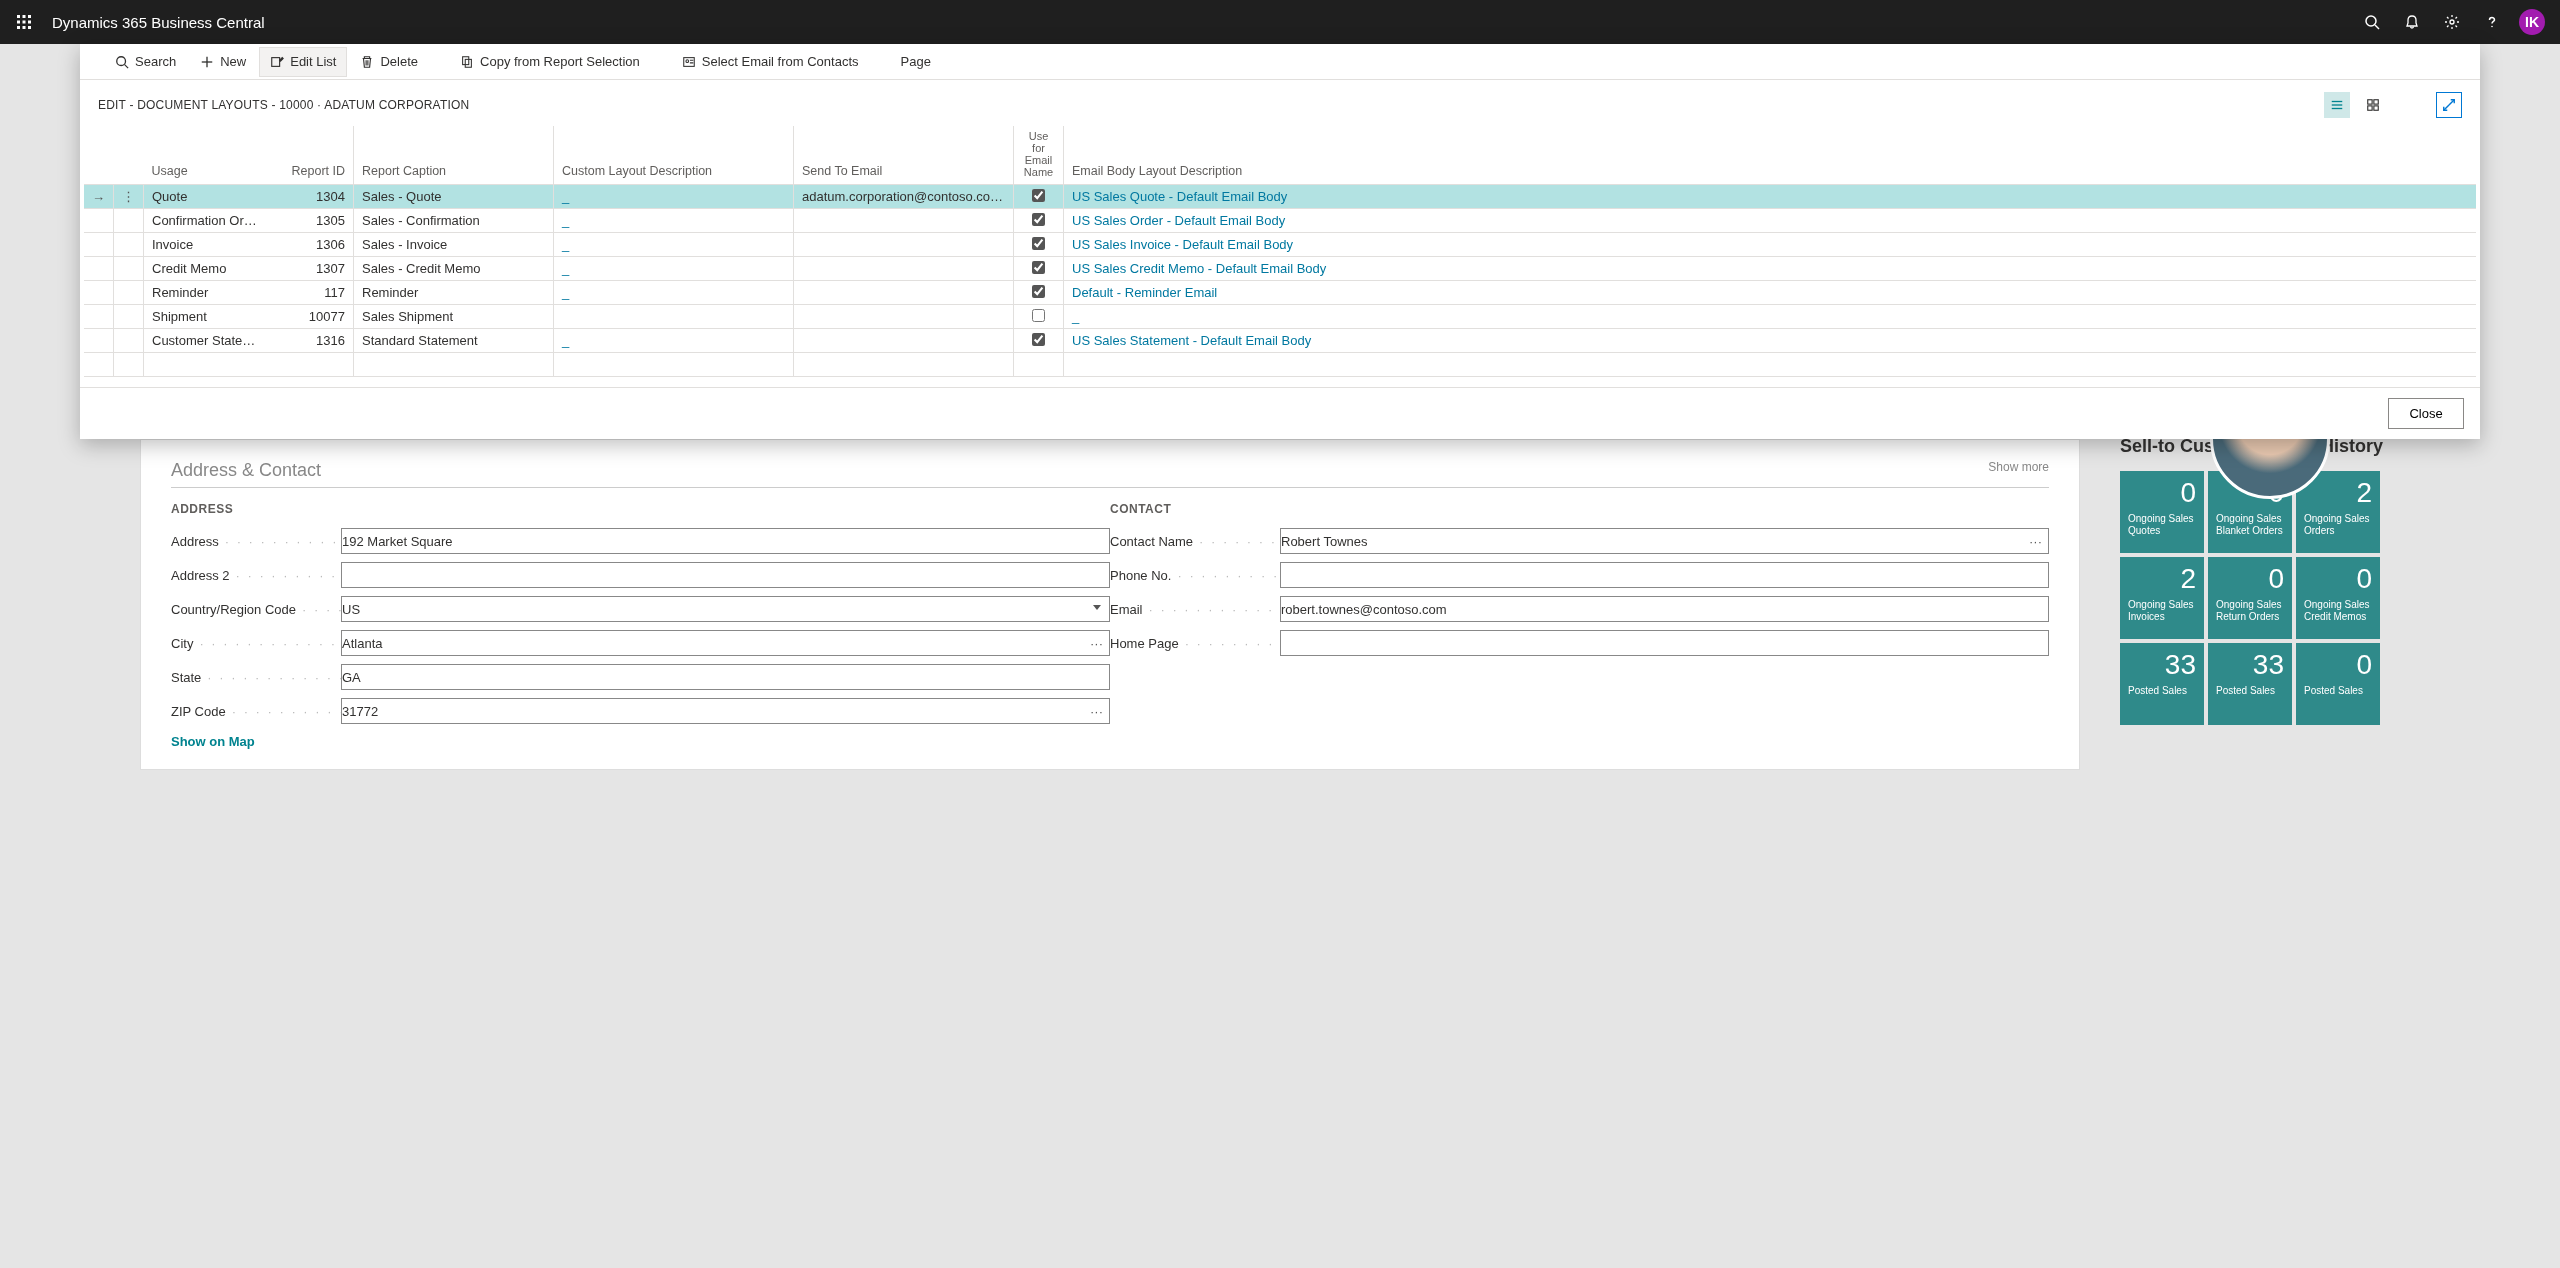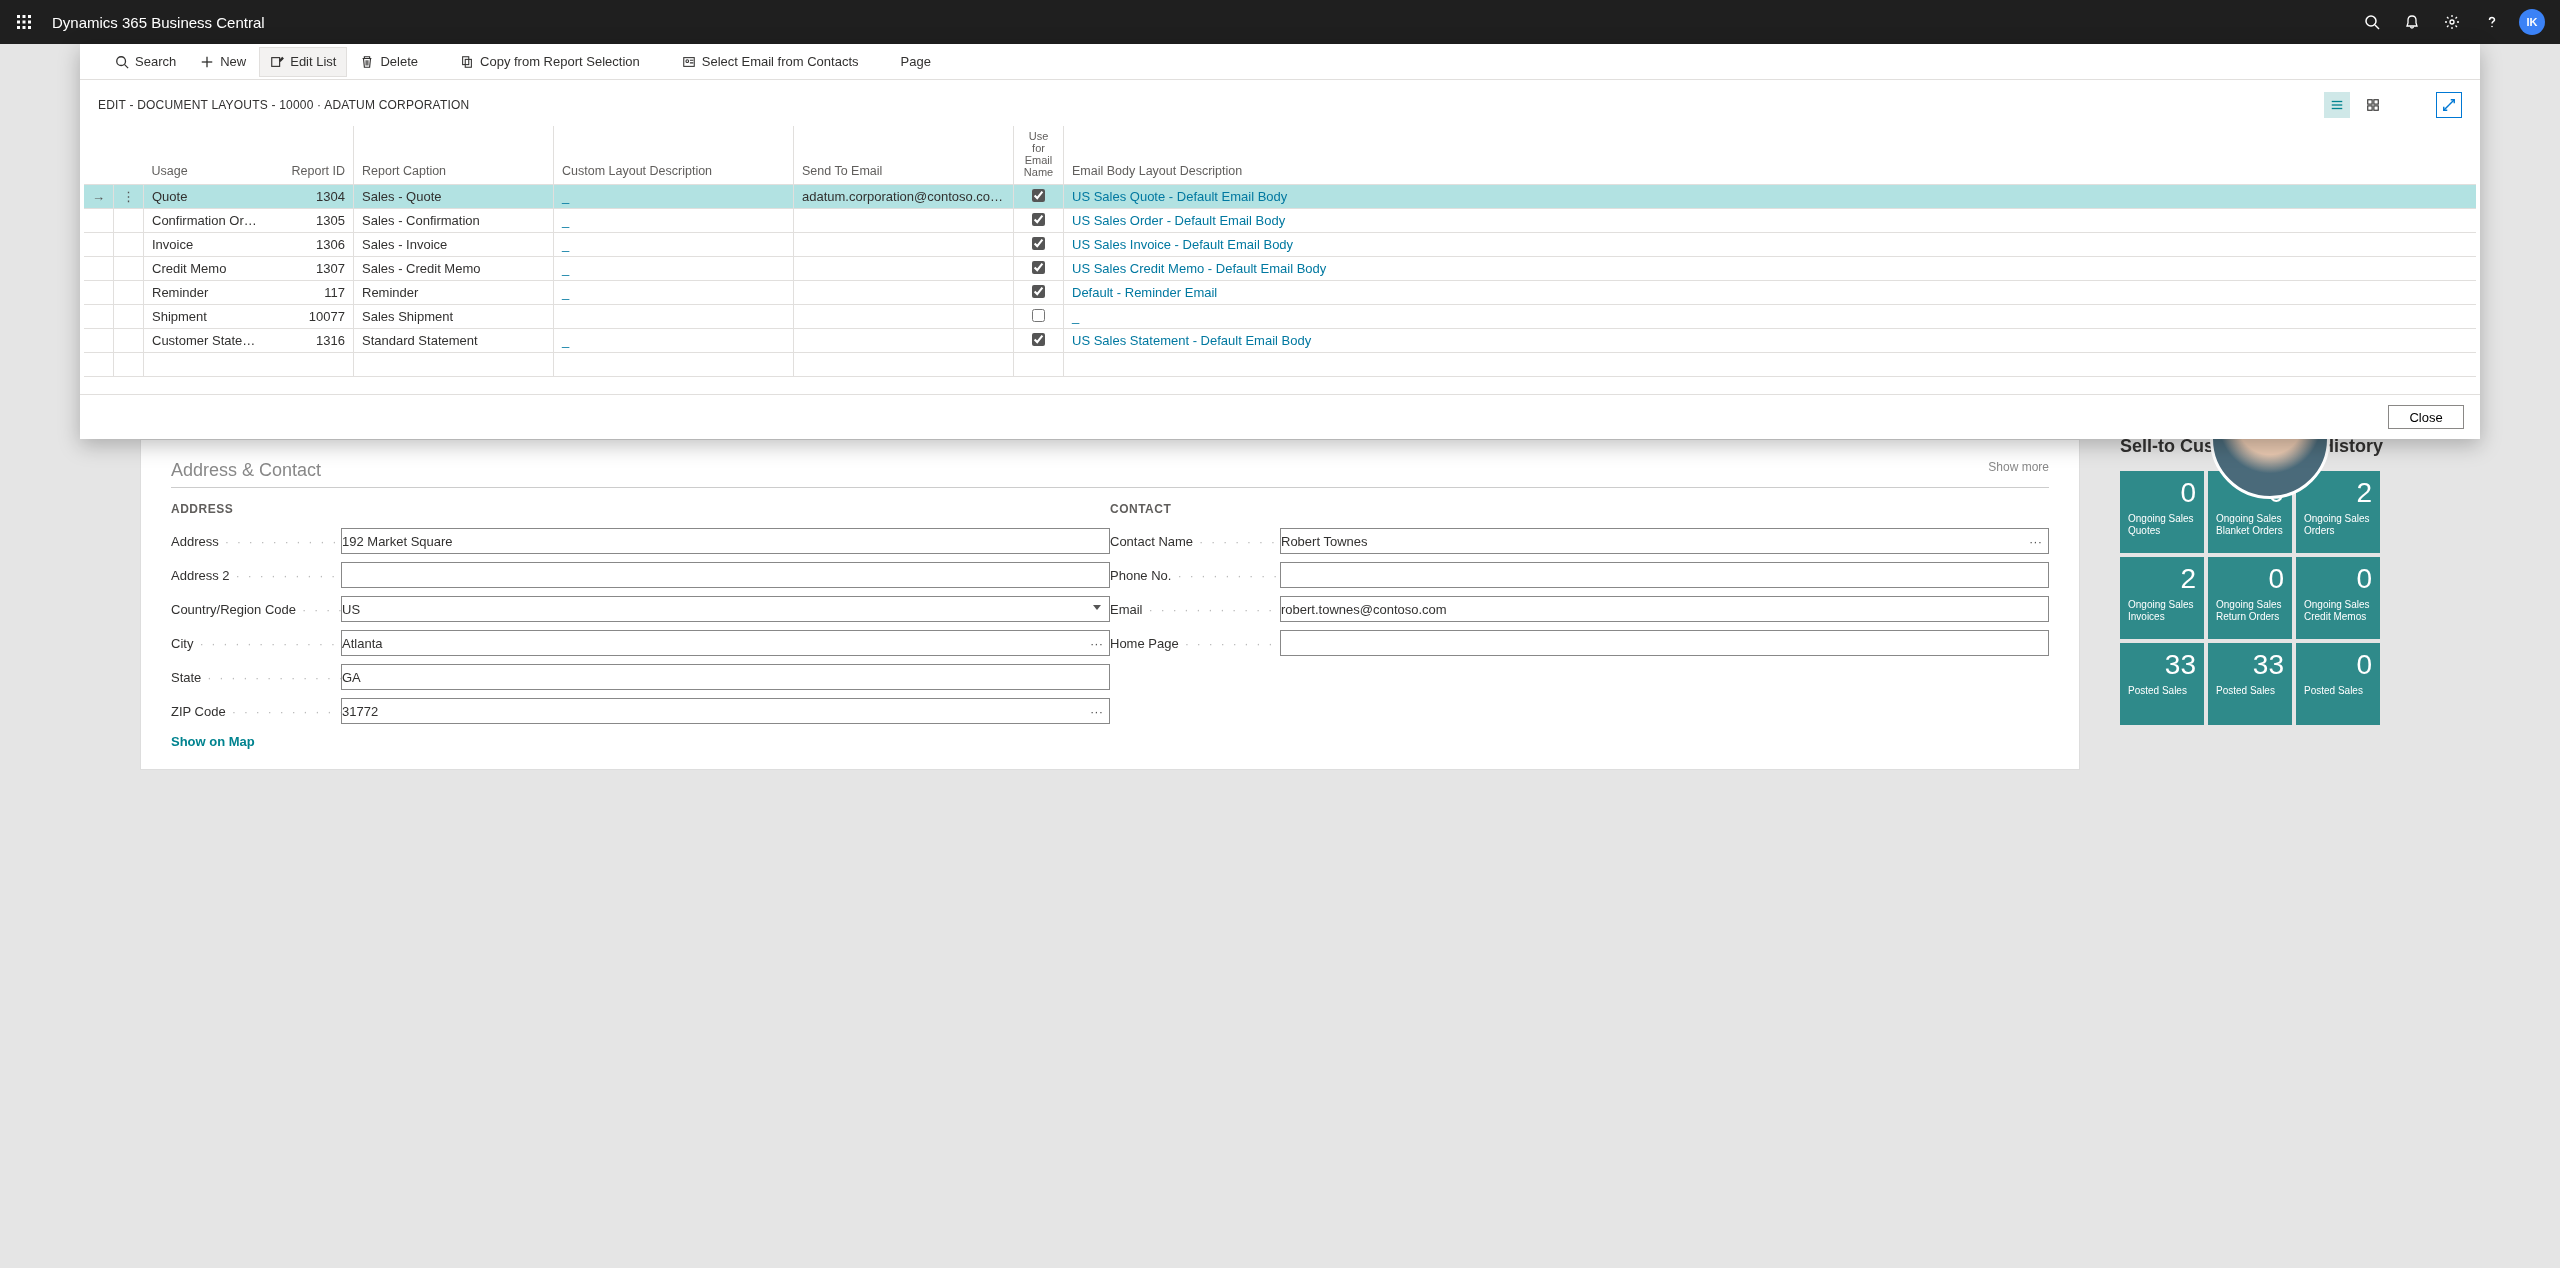--- a/index.html
+++ b/index.html
@@ -4,21 +4,21 @@
 <style>
 * { box-sizing: border-box; margin: 0; padding: 0; }
 body { font-family: "Segoe UI", Arial, sans-serif; font-size: 13px; background: #e5e5e5; color: #323130; overflow: hidden; }
 
 
 .top-bar { height: 44px; background: #1f1f1f; color: #fff; display: flex; align-items: center; padding: 0 8px; }
 .top-bar .waffle { width: 32px; height: 32px; display:flex; align-items:center; justify-content:center; cursor:pointer;}
 .top-bar .app-title { margin-left: 12px; font-size: 15px; font-weight: 400; }
 .top-bar .spacer { flex: 1; }
 .top-bar .icon-btn { width: 40px; height: 44px; display:flex; align-items:center; justify-content:center; cursor:pointer; }
-.top-bar .avatar { width: 26px; height: 26px; border-radius: 50%; background: #3b82f6; color:#fff; display:flex; align-items:center; justify-content:center; font-size:11px; font-weight:600;}
+.top-bar .avatar { width: 26px; height: 26px; border-radius: 50%; background: #a21caf; color:#fff; display:flex; align-items:center; justify-content:center; font-size:14px; font-weight:600;}
 
 
 .backdrop { position: absolute; top: 44px; left:0; right:0; bottom:0; padding: 395px 140px 0 140px; filter: none; }
 .card-bg { background: #ffffff; border: 1px solid #ddd; padding: 20px 30px; }
 .section-title { font-size: 18px; color:#605e5c; margin-bottom: 14px; border-bottom: 1px solid #ccc; padding-bottom: 6px; display:flex; justify-content:space-between;}
 .addr-contact { display:flex; }
 .addr-col { flex:1; }
 .col-head { font-size: 12px; font-weight:700; color:#605e5c; letter-spacing: .5px; margin-bottom: 12px; }
 .field-row { display:flex; align-items:center; margin-bottom: 8px; height: 26px;}
 .field-label { width: 170px; font-size: 13px; color:#323130; position:relative; overflow:hidden; white-space:nowrap;}
@@ -57,21 +57,21 @@
 table.grid td { border-top: 1px solid #e1dfdd; border-bottom: 1px solid #e1dfdd; padding: 3px 8px; height:24px; white-space:nowrap; overflow:hidden; text-overflow:ellipsis;}
 table.grid tr.selected td { background:#b2e2e2;}
 table.grid tr.selected td.rowhead { background:#b2e2e2;}
 td.rowhead { width: 26px; border-right:1px solid #e1dfdd; text-align:center; color:#555; background:#fff;}
 td.menuhead { width: 18px; border-right:1px solid #e1dfdd; text-align:center; color:#555; background:#fff;}
 td.link a { color:#0078a0; text-decoration:none;}
 td.under { color:#0078a0;}
 input[type=checkbox] { accent-color: #555; }
 
 .modal-footer { padding: 10px 16px; display:flex; justify-content:flex-end; border-top: 1px solid #e1dfdd;}
-.close-btn { min-width: 76px; height: 24px; border:1px solid #8a8886; background:#fff; font-size:13px; cursor:pointer;}
+.close-btn { min-width: 76px; height: 31px; border:1px solid #8a8886; background:#fff; font-size:13px; cursor:pointer;}
 
 .col-sep { border-left: 1px solid #e1dfdd; }
 
 svg { display:block; }
 </style>
 </head>
 <body>
 
 <div class="top-bar">
   <div class="waffle">

